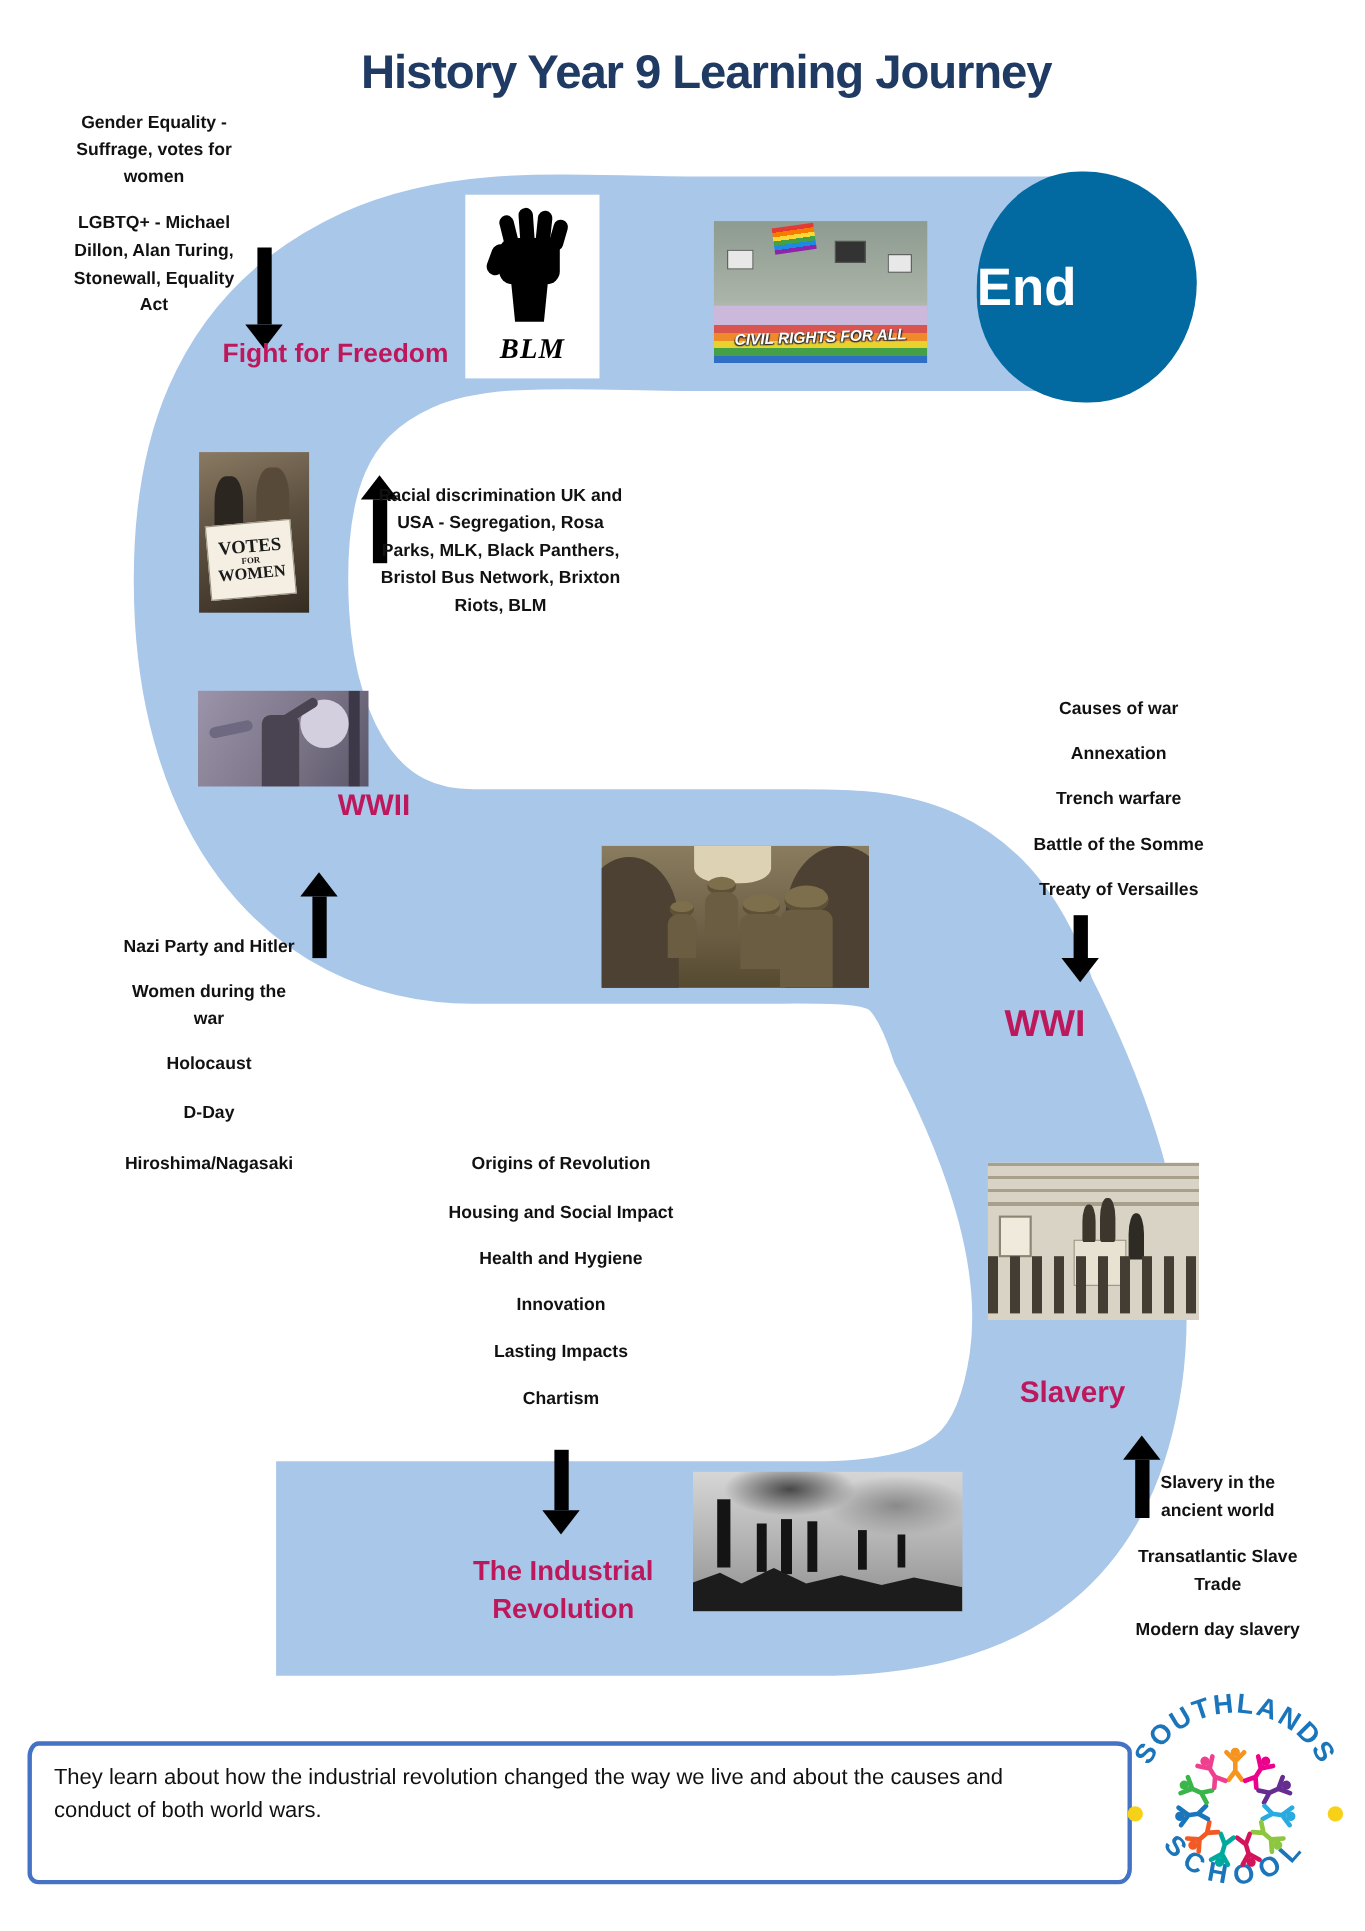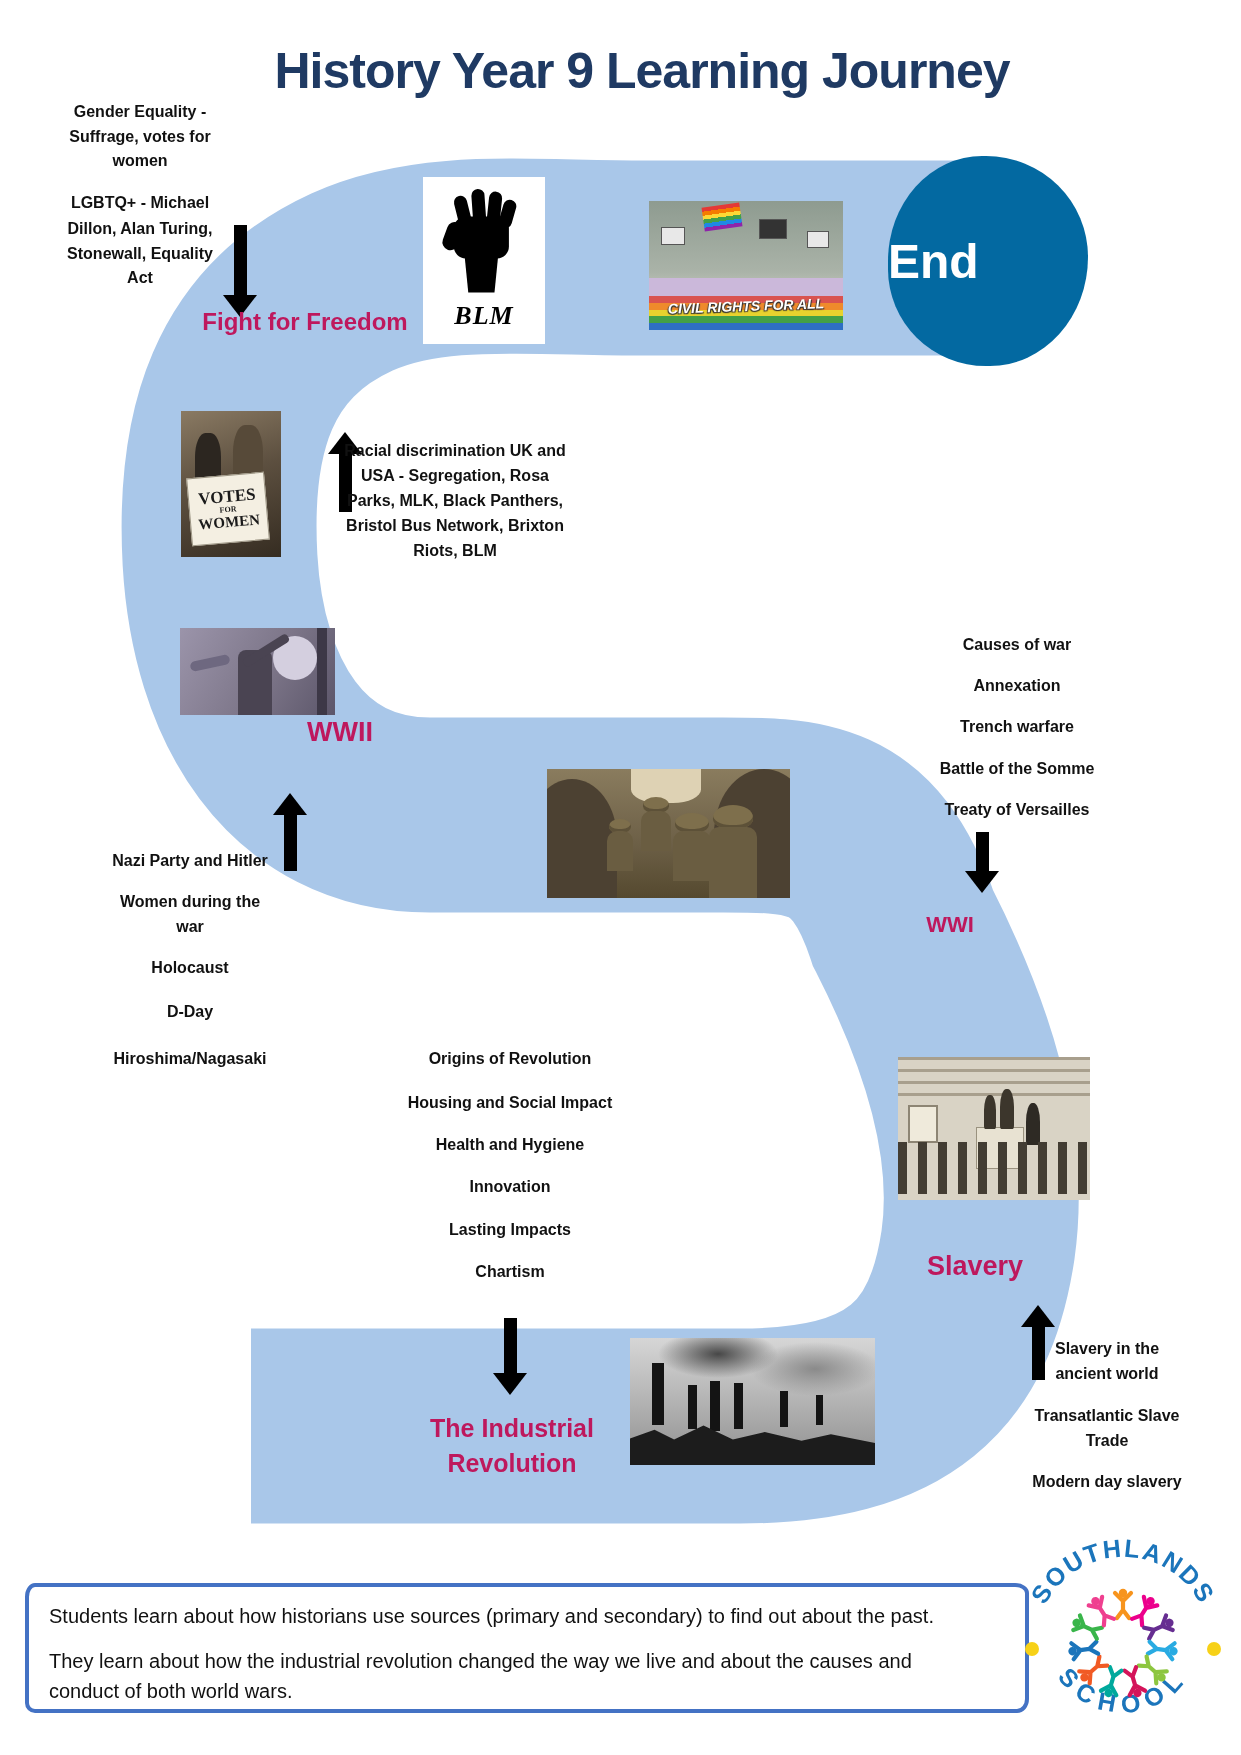--- a/index.html
+++ b/index.html
@@ -7,21 +7,21 @@
           font-family:"Liberation Sans",sans-serif;}
   svg.path-svg{position:absolute;left:0;top:0;width:1241px;height:1755px;}
 
   .node{position:absolute;background:#0369a1;color:#fff;font-weight:bold;
         display:flex;align-items:center;justify-content:flex-start;
         border-radius:48% 52% 50% 50%/51% 49% 53% 47%;}
   .node-start{left:147px;top:1312px;width:208px;height:214px;font-size:54px;}
   .node-end{left:888px;top:156px;width:200px;height:210px;font-size:48px;}
 
   .title{position:absolute;left:642px;top:42px;transform:translateX(-50%);
-         font-size:50px;font-weight:bold;color:#1f3a63;white-space:nowrap;letter-spacing:-1px;}
+         font-size:43px;font-weight:bold;color:#1f3a63;white-space:nowrap;letter-spacing:-1px;}
 
   .topic{position:absolute;transform:translateX(-50%);font-size:16px;font-weight:bold;
          color:#111;white-space:nowrap;}
   .heading{position:absolute;transform:translateX(-50%);font-weight:bold;color:#be185d;white-space:nowrap;}
 
   .arrow{position:absolute;display:flex;flex-direction:column;align-items:center;width:36px;}
   .arrow .shaft{width:13px;background:#000;}
   .arrow .head{width:0;height:0;border-left:17px solid transparent;border-right:17px solid transparent;}
   .arrow.down .head{border-top:22px solid #000;}
   .arrow.up .head{border-bottom:22px solid #000;}
@@ -193,21 +193,21 @@
 
   <div class="topic" style="left:1017px;top:636px">Causes of war</div>
   <div class="topic" style="left:1017px;top:677px">Annexation</div>
   <div class="topic" style="left:1017px;top:718px">Trench warfare</div>
   <div class="topic" style="left:1017px;top:760px">Battle of the Somme</div>
   <div class="topic" style="left:1017px;top:801px">Treaty of Versailles</div>
   <div class="arrow down" style="left:964px;top:832px">
     <div class="shaft" style="height:39px"></div>
       <div class="head"></div>
   </div>
-  <div class="heading" style="left:950px;top:912px;font-size:22px">WWI</div>
+  <div class="heading" style="left:950px;top:912px;font-size:34px">WWI</div>
 
   <div class="img-box ww1">
     <div class="sky"></div>
     <div class="mound" style="left:-20px;top:10px;width:90px;height:120px"></div>
     <div class="mound" style="right:-24px;top:0;width:100px;height:130px"></div>
     <div class="helmet" style="left:96px;top:28px;width:26px;height:16px"></div>
     <div class="body" style="left:94px;top:42px;width:30px;height:40px"></div>
     <div class="helmet" style="left:128px;top:44px;width:34px;height:20px"></div>
     <div class="body" style="left:126px;top:62px;width:38px;height:50px"></div>
     <div class="helmet" style="left:166px;top:36px;width:40px;height:24px"></div>
@@ -268,21 +268,20 @@
     <div class="chimney" style="left:22px;bottom:40px;width:12px;height:62px"></div>
     <div class="chimney" style="left:58px;bottom:36px;width:9px;height:44px"></div>
     <div class="chimney" style="left:80px;bottom:34px;width:10px;height:50px"></div>
     <div class="chimney" style="left:104px;bottom:36px;width:9px;height:46px"></div>
     <div class="chimney" style="left:150px;bottom:38px;width:8px;height:36px"></div>
     <div class="chimney" style="left:186px;bottom:40px;width:7px;height:30px"></div>
     <div class="base"></div>
   </div>
 
   <div class="footer-box">
-    <div class="footer-line first">Students learn about how historians use sources (primary and secondary) to find out about the past.</div>
     <div class="footer-line">They learn about how the industrial revolution changed the way we live and about the causes and</div>
     <div class="footer-line">conduct of both world wars.</div>
   </div>
 
   <svg class="logo" viewBox="0 0 210 210">
     <defs>
       <path id="arcTop" d="M 18 112 A 87 87 0 0 1 192 112" fill="none"></path>
       <path id="arcBottom" d="M 32 130 A 78 78 0 0 0 178 130" fill="none"></path>
     </defs>
     <text font-family="Liberation Sans, sans-serif" font-weight="bold" font-size="25" fill="#1b75bb" letter-spacing="2">

